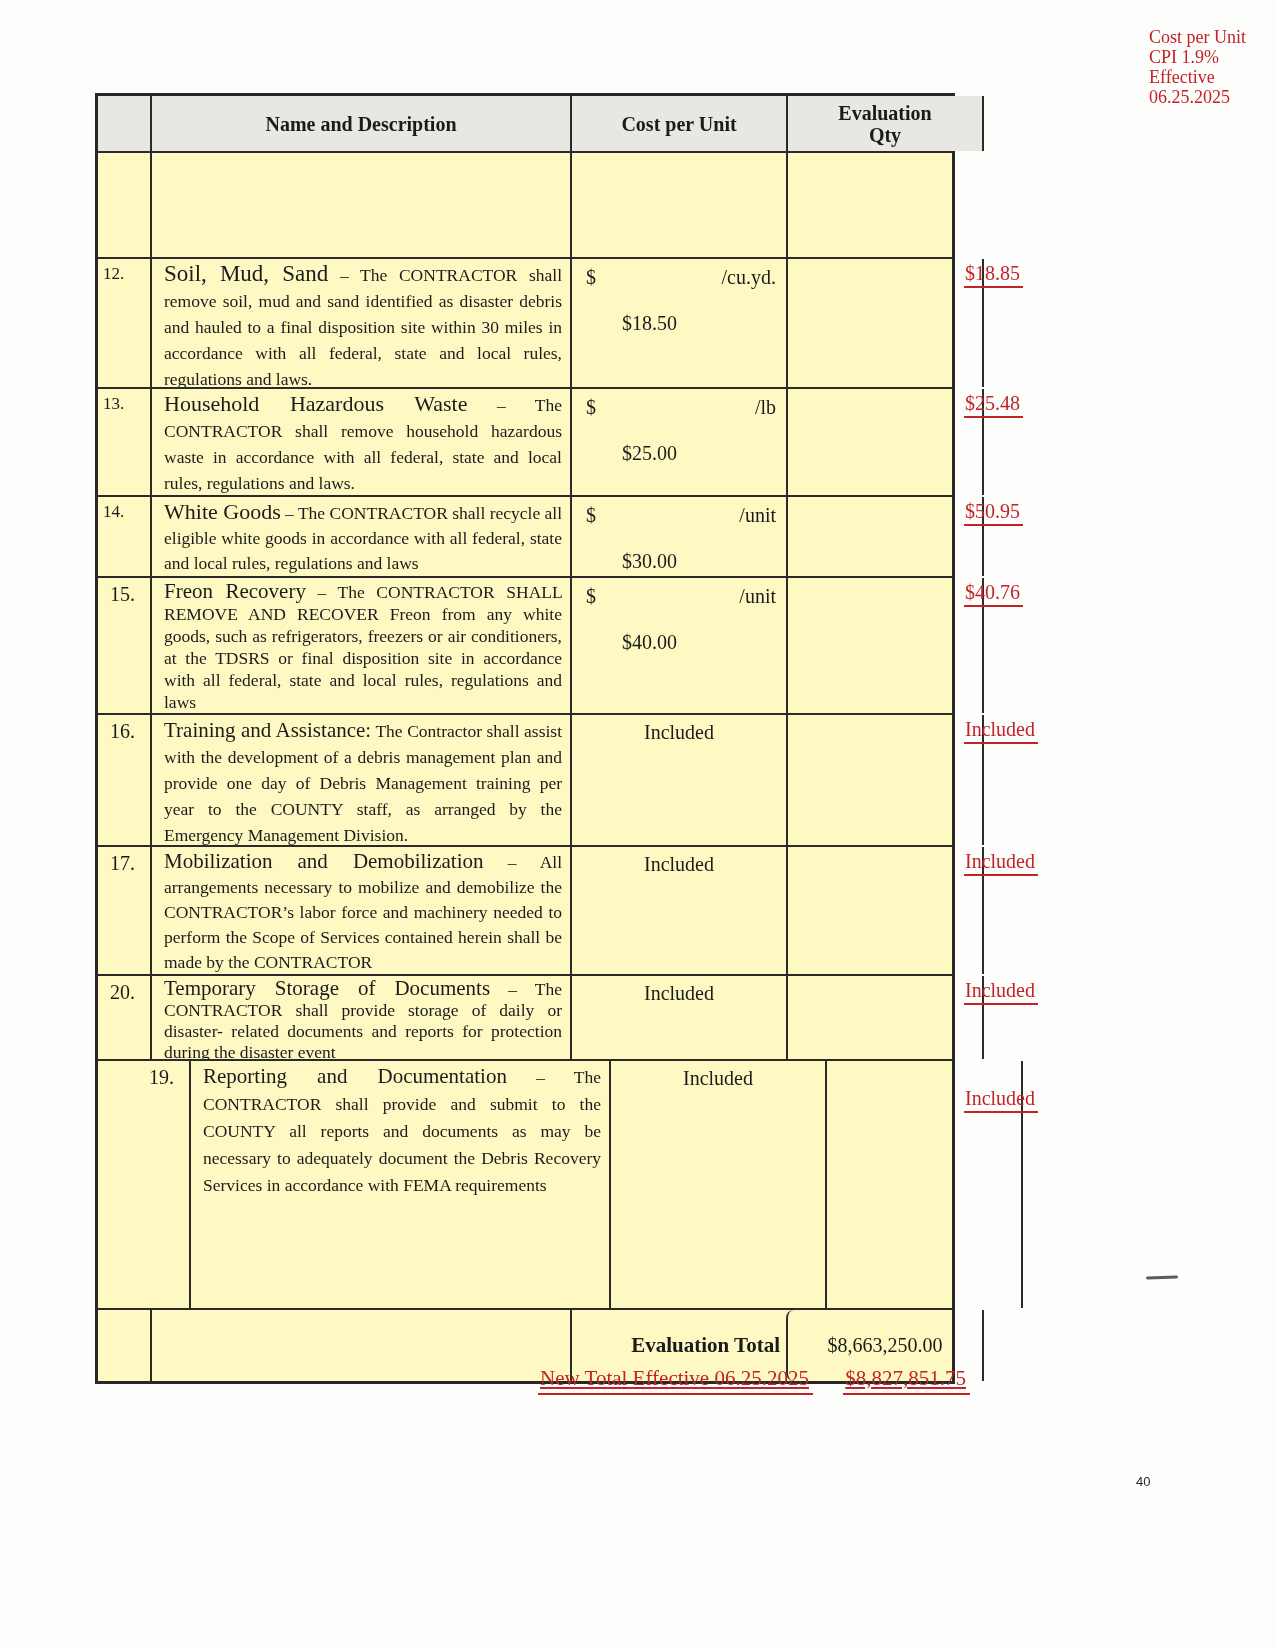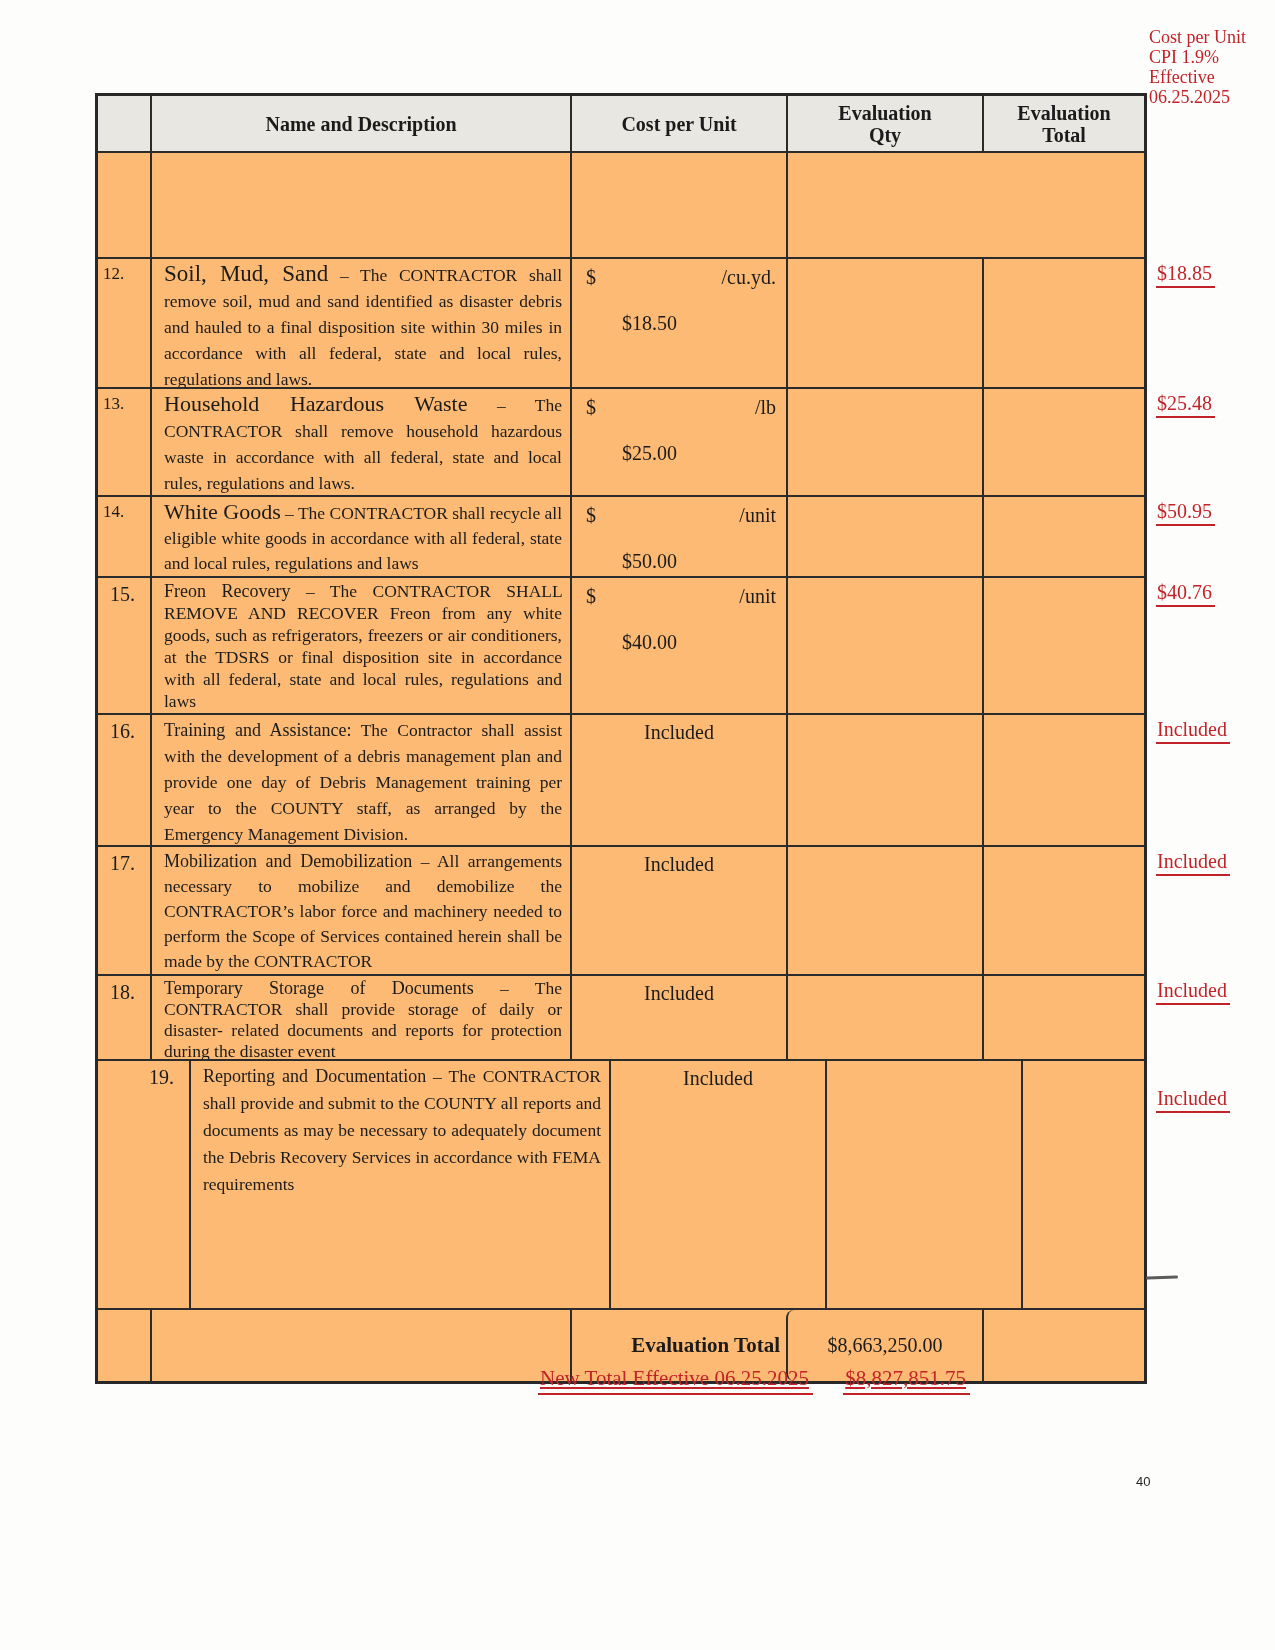--- a/index.html
+++ b/index.html
@@ -16,23 +16,23 @@
   
   .corner{
     position:absolute;left:1149px;top:27px;
     font-size:18px;line-height:20px;color:#c22328;
     white-space:nowrap;
   }
 
   
   .tbl{
     position:absolute;left:95px;top:93px;
-    width:1052px;box-sizing:border-box;
+    width:860px;box-sizing:border-box;
     border:3px solid #282828;
-    background:#fdba74;
+    background:#fef9c3;
   }
   .trow{
     display:grid;
     grid-template-columns:52px 420px 216px 196px 1fr;
     position:relative;
     border-top:2px solid #2b2b2b;
   }
   .trow:first-child{border-top:none;}
   .cell{
     border-left:2px solid #2b2b2b;
@@ -71,21 +71,21 @@
     padding:2px 8px 0 12px;
     font-size:17.5px;
     text-align:justify;
   }
   .lh26{line-height:26px;}
   .lh25{line-height:25px;}
   .lh24{line-height:27px;}
   .lh22{line-height:22px;}
   .lh21{line-height:21px;}
 
-  .ttl{font-size:18px;}
+  .ttl{font-size:21px;}
   .t23{font-size:23px;}
   .t22{font-size:22px;}
 
   
   .cost{
     display:flex;align-items:flex-start;
     padding:7px 10px 0 14px;
     font-size:20px;
   }
   .cost .amt{margin-left:26px;margin-top:46px;}
@@ -203,21 +203,21 @@
 
     <div class="trow rh3">
       <div class="cell num">14.</div>
       <div class="cell desc lh25">
         <span class="ttl t22">White Goods</span>
         <span>– The CONTRACTOR shall</span>
         <span>recycle all eligible white goods in accordance with all federal, state and local rules, regulations and laws</span>
       </div>
       <div class="cell cost">
         <span>$</span>
-        <span class="amt">$50.00</span>
+        <span class="amt">$30.00</span>
         <span class="unit">/unit</span>
       </div>
       <div class="cell"></div>
       <div class="cell"></div>
       <div class="note">$50.95</div>
     </div>
 
     <div class="trow rh4">
       <div class="cell num num-lg">15.</div>
       <div class="cell desc lh22">
@@ -255,21 +255,21 @@
         <span>– All</span>
         <span>arrangements necessary to mobilize and demobilize the CONTRACTOR’s labor force and machinery needed to perform the Scope of Services contained herein  shall  be made by the CONTRACTOR</span>
       </div>
       <div class="cell cost-included">Included</div>
       <div class="cell"></div>
       <div class="cell"></div>
       <div class="note">Included</div>
     </div>
 
     <div class="trow rh7">
-      <div class="cell num num-lg">18.</div>
+      <div class="cell num num-lg">20.</div>
       <div class="cell desc lh21">
         <span class="ttl">Temporary Storage of Documents</span>
         <span>– The</span>
         <span>CONTRACTOR shall provide storage of daily or disaster- related documents and reports for protection during the disaster event</span>
       </div>
       <div class="cell cost-included">Included</div>
       <div class="cell"></div>
       <div class="cell"></div>
       <div class="note">Included</div>
     </div>

